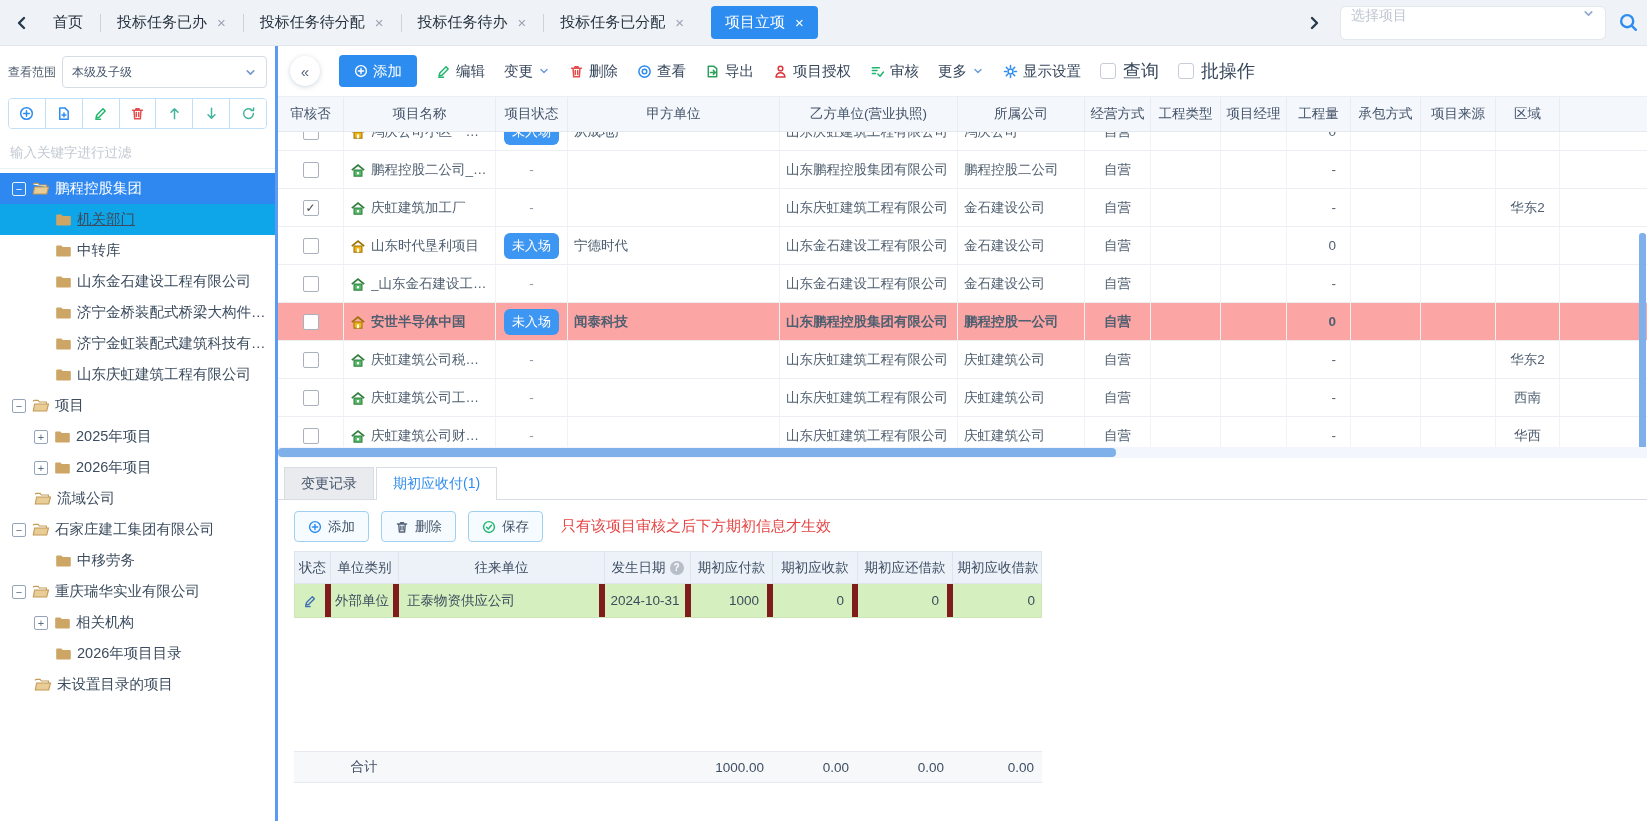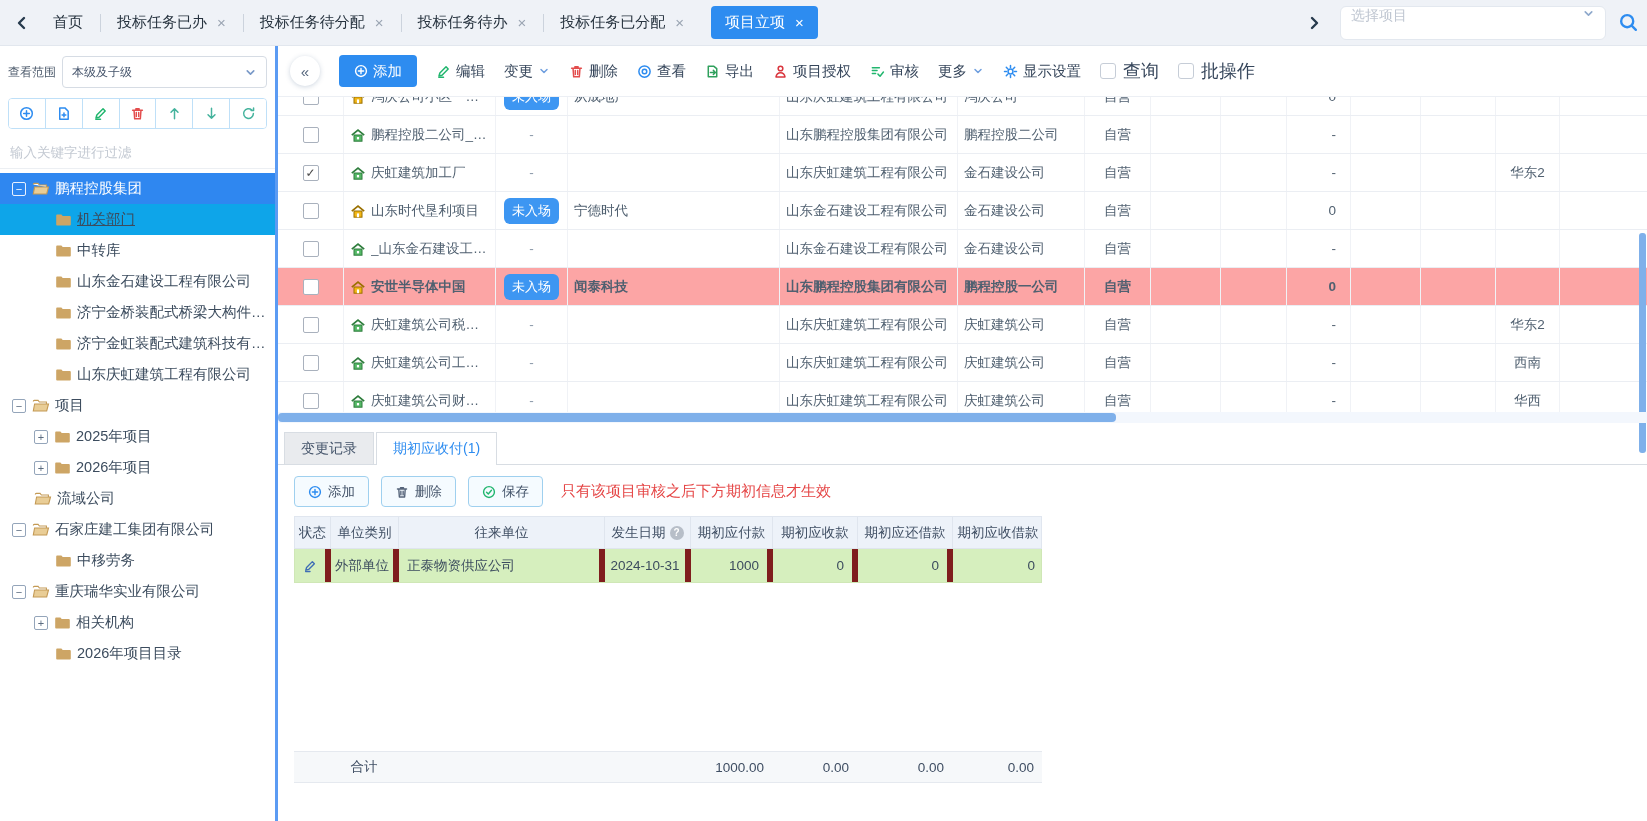--- a/index.html
+++ b/index.html
@@ -346,20 +346,29 @@
           <span style="overflow: hidden; text-overflow: ellipsis; text-align: right;">相关机构</span>
         </div>
         <div class="tree-item" style="padding-left: 55px;">
           <span class="tree-ico">
             <svg width="17" height="15" viewBox="0 0 17 15">
               <path d="M1.2 3.6c0-.6.5-1.1 1.1-1.1h4.1L7.7 4h7c.6 0 1.1.5 1.1 1.1v7.3c0 .6-.5 1.1-1.1 1.1H2.3c-.6 0-1.1-.5-1.1-1.1z" fill="#cda565"></path>
             </svg>
           </span>
           <span style="overflow: hidden; text-overflow: ellipsis;">2026年项目目录</span>
         </div>
+        <div class="tree-item" style="padding-left: 34px;">
+          <span class="tree-ico">
+            <svg width="18" height="15" viewBox="0 0 18 15">
+              <path d="M1.3 3.4c0-.5.4-1 1-1h3.8l1.3 1.6h7v2" fill="#fff" stroke="#c49a55" stroke-width="1.1"></path>
+              <path d="M2.6 6h13.9l-1.8 7H1.3z" fill="#e9cd96" stroke="#c49a55" stroke-width="1.1"></path>
+            </svg>
+          </span>
+          <span style="overflow: hidden; text-overflow: ellipsis;">未设置目录的项目</span>
+        </div>
       </div>
   </aside>
 
   <main class="main">
     <div class="main-toolbar" id="mainToolbar">
         <div class="collapse-btn">«</div>
         <div class="tb-btn primary">
           <span style="display:flex">
             <svg width="14" height="14" viewBox="0 0 16 16" fill="none" stroke="#ffffff" stroke-width="1.6" stroke-linecap="round" stroke-linejoin="round">
               <circle cx="8" cy="8" r="6.2"></circle>
@@ -450,20 +459,36 @@
         <label class="tb-check">
           <span class="cbx"></span>
           <span>查询</span>
         </label>
         <label class="tb-check">
           <span class="cbx"></span>
           <span>批操作</span>
         </label>
       </div>
     <div class="grid">
+      <div class="grid-header" id="gridHeader">
+          <div class="gh-cell" style="width: 66px;">审核否</div>
+          <div class="gh-cell" style="width: 152px;">项目名称</div>
+          <div class="gh-cell" style="width: 72px;">项目状态</div>
+          <div class="gh-cell" style="width: 212px;">甲方单位</div>
+          <div class="gh-cell" style="width: 178px;">乙方单位(营业执照)</div>
+          <div class="gh-cell" style="width: 127px;">所属公司</div>
+          <div class="gh-cell" style="width: 66px;">经营方式</div>
+          <div class="gh-cell" style="width: 70px;">工程类型</div>
+          <div class="gh-cell" style="width: 66px;">项目经理</div>
+          <div class="gh-cell" style="width: 64px;">工程量</div>
+          <div class="gh-cell" style="width: 70px;">承包方式</div>
+          <div class="gh-cell" style="width: 75px;">项目来源</div>
+          <div class="gh-cell" style="width: 64px;">区域</div>
+          <div class="gh-cell gh-fill"></div>
+        </div>
       <div class="grid-body">
           <div id="gridBody" style="margin-top:-19px;">
             <div class="grid-row">
               <div class="g-cell g-center" style="width: 66px; flex: 0 0 66px;">
                 <span class="rowchk"></span>
               </div>
               <div class="g-cell" style="width: 152px; flex: 0 0 152px;">
                 <span style="display:flex;margin-right:5px;flex:0 0 auto;">
                   <svg width="16" height="16" viewBox="0 0 16 16">
                     <path d="M1.8 8.2L8 3l6.2 5.2" fill="none" stroke="#9a7000" stroke-width="1.7"></path>

